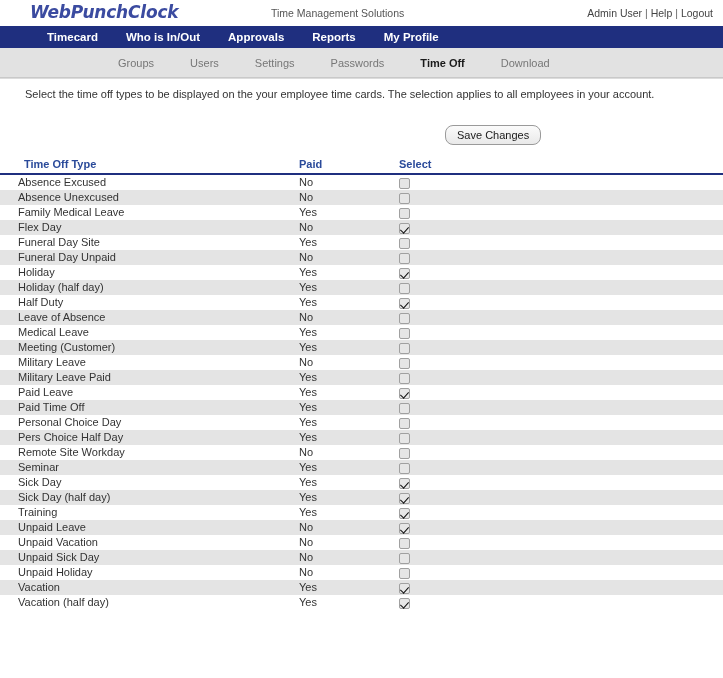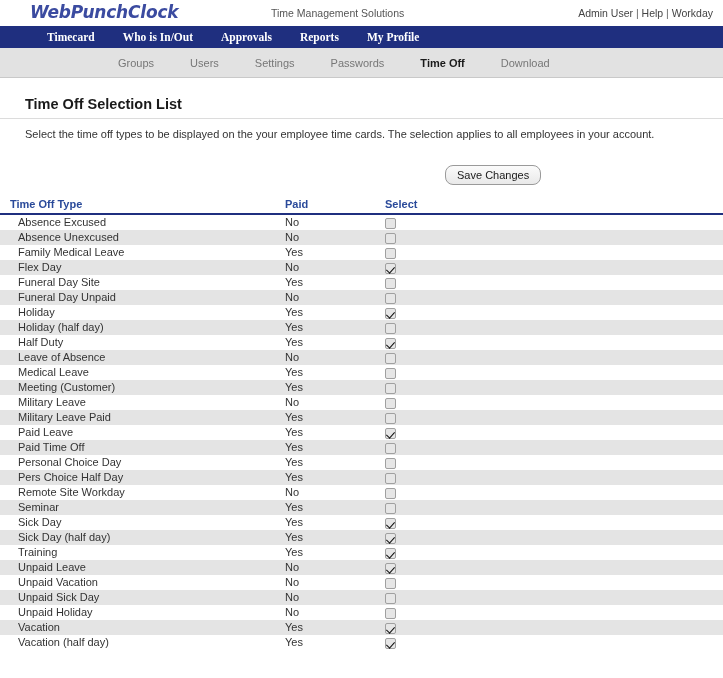--- a/index.html
+++ b/index.html
@@ -60,21 +60,20 @@
 
   
   .mainnav {
     position: relative;
     height: 22px;
     background: #1f2f7f;
     display: flex;
     align-items: stretch;
     padding-left: 33px;
     box-sizing: border-box;
-    font-family: Liberation Serif, serif;
   }
   .mainnav .tab {
     display: flex;
     align-items: center;
     justify-content: center;
     padding: 0 14px;
     color: #ffffff;
     font-size: 11.5px;
     font-weight: bold;
     white-space: nowrap;
@@ -165,21 +164,21 @@
   }
   table.timeoff th {
     text-align: left;
     font-size: 11px;
     font-weight: bold;
     color: #2a4a9a;
     padding: 0 0 3px 0;
     border-bottom: 2px solid #1f2f7f;
     vertical-align: bottom;
   }
-  table.timeoff th.c-type { padding-left: 10px; width: 275px; margin-left: 20px; }
+  table.timeoff th.c-type { padding-left: 24px; width: 275px; margin-left: 20px; }
   table.timeoff th.c-paid { width: 100px; }
   table.timeoff th.c-sel  { width: 342px; }
 
   table.timeoff td {
     font-size: 11px;
     color: #333333;
     height: 15px;
     padding: 0;
     vertical-align: middle;
     line-height: 15px;
@@ -216,21 +215,21 @@
 <body>
 
 <div class="topbar">
   <div class="logo">WebPunchClock</div>
   <div class="tagline">Time Management Solutions</div>
   <div class="userlinks">
     <span>Admin User</span>
     <span class="sep">|</span>
     <a href="#">Help</a>
     <span class="sep">|</span>
-    <a href="#">Workday</a>
+    <a href="#">Logout</a>
   </div>
 </div>
 
 <div class="mainnav" id="main-nav">
     <div class="tab">Timecard</div>
     <div class="tab">Who is In/Out</div>
     <div class="tab">Approvals</div>
     <div class="tab">Reports</div>
     <div class="tab">My Profile</div>
   </div>
@@ -239,21 +238,20 @@
     <div class="subtab">Groups</div>
     <div class="subtab">Users</div>
     <div class="subtab">Settings</div>
     <div class="subtab">Passwords</div>
     <div class="subtab active">Time Off</div>
     <div class="subtab">Download</div>
   </div>
 
 <div class="content">
 
-  <h1 class="page-title">Time Off Selection List</h1>
   <div class="title-rule"></div>
   <div class="page-desc">Select the time off types to be displayed on the your employee time cards. The selection applies to all employees in your account.</div>
 
   <div class="save-row">
     <button class="save-btn">Save Changes</button>
   </div>
 
   <div class="tbl-wrap">
     <table class="timeoff">
       <thead>

